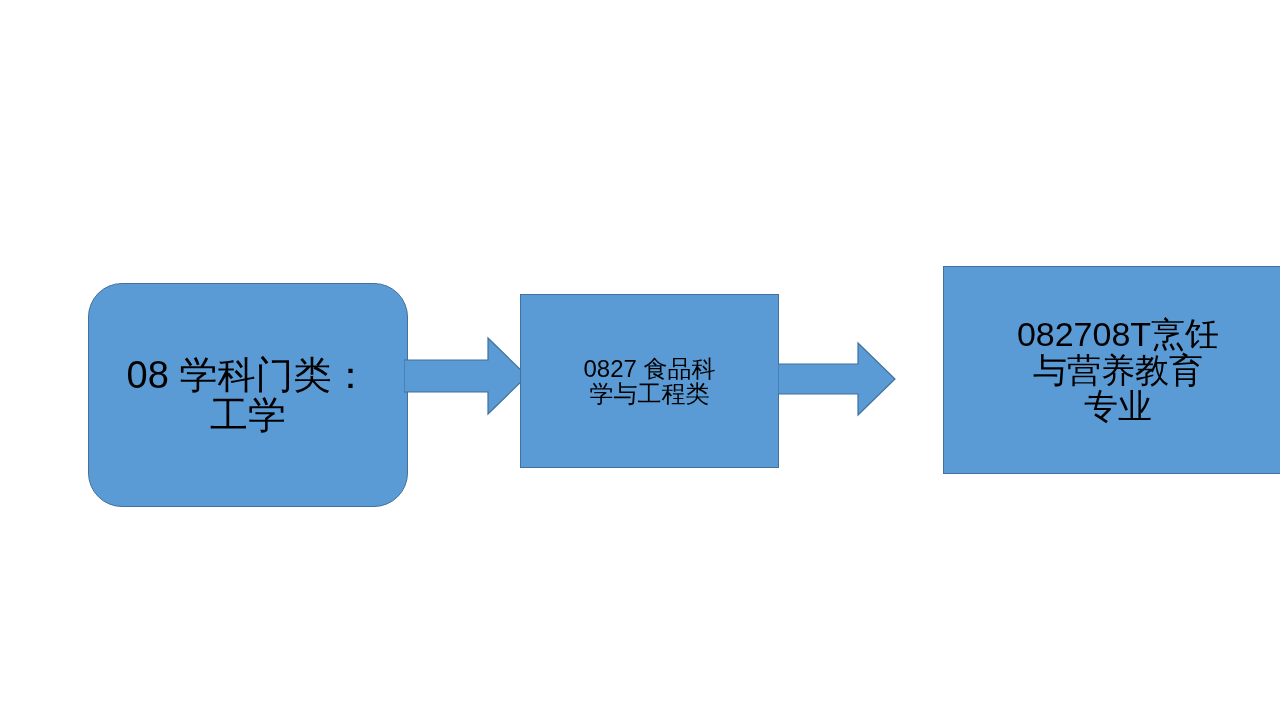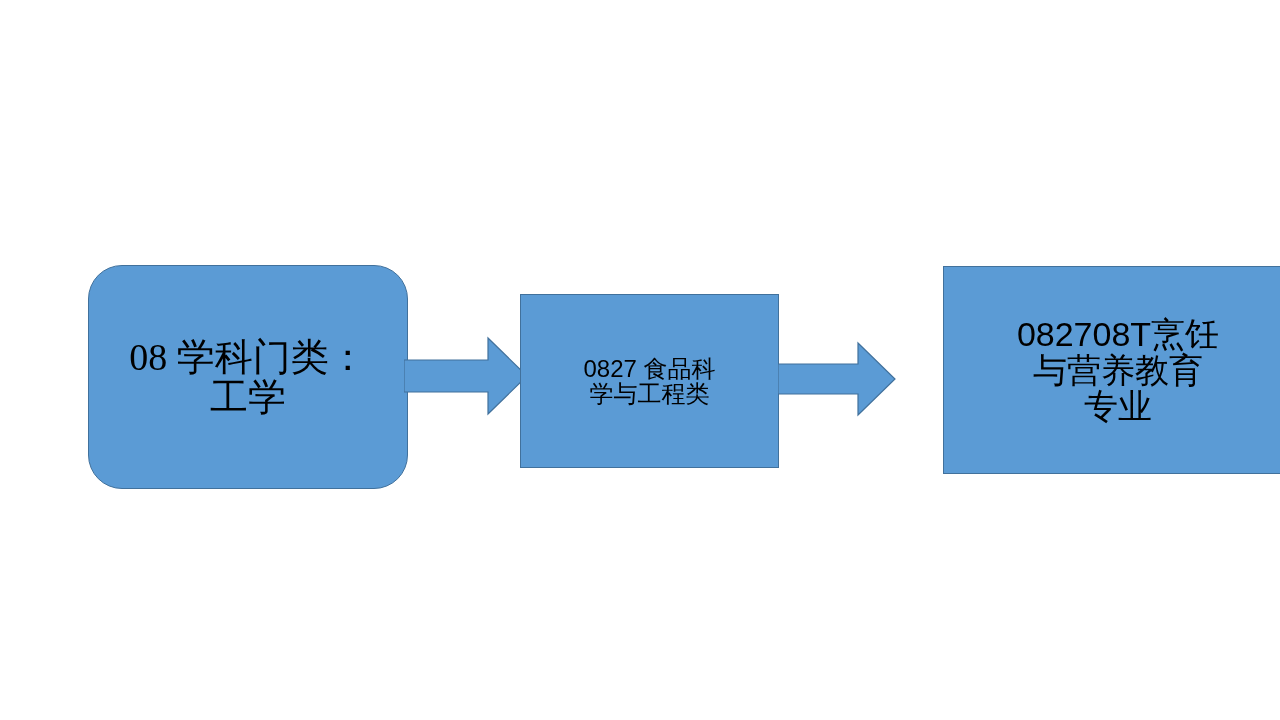--- a/index.html
+++ b/index.html
@@ -39,26 +39,25 @@
   .node .node-text {
     display: block;
     width: 100%;
     padding: 0 4px;
     box-sizing: border-box;
   }
 
   
   #node-discipline {
     left: 88px;
-    top: 265px;
+    top: 283px;
     width: 320px;
     height: 224px;
     border-radius: 34px;
     font-size: 38px;
-    font-family: Liberation Serif, serif;
   }
 
   
   #node-category {
     left: 520px;
     top: 294px;
     width: 259px;
     height: 174px;
     font-size: 24px;
   }

